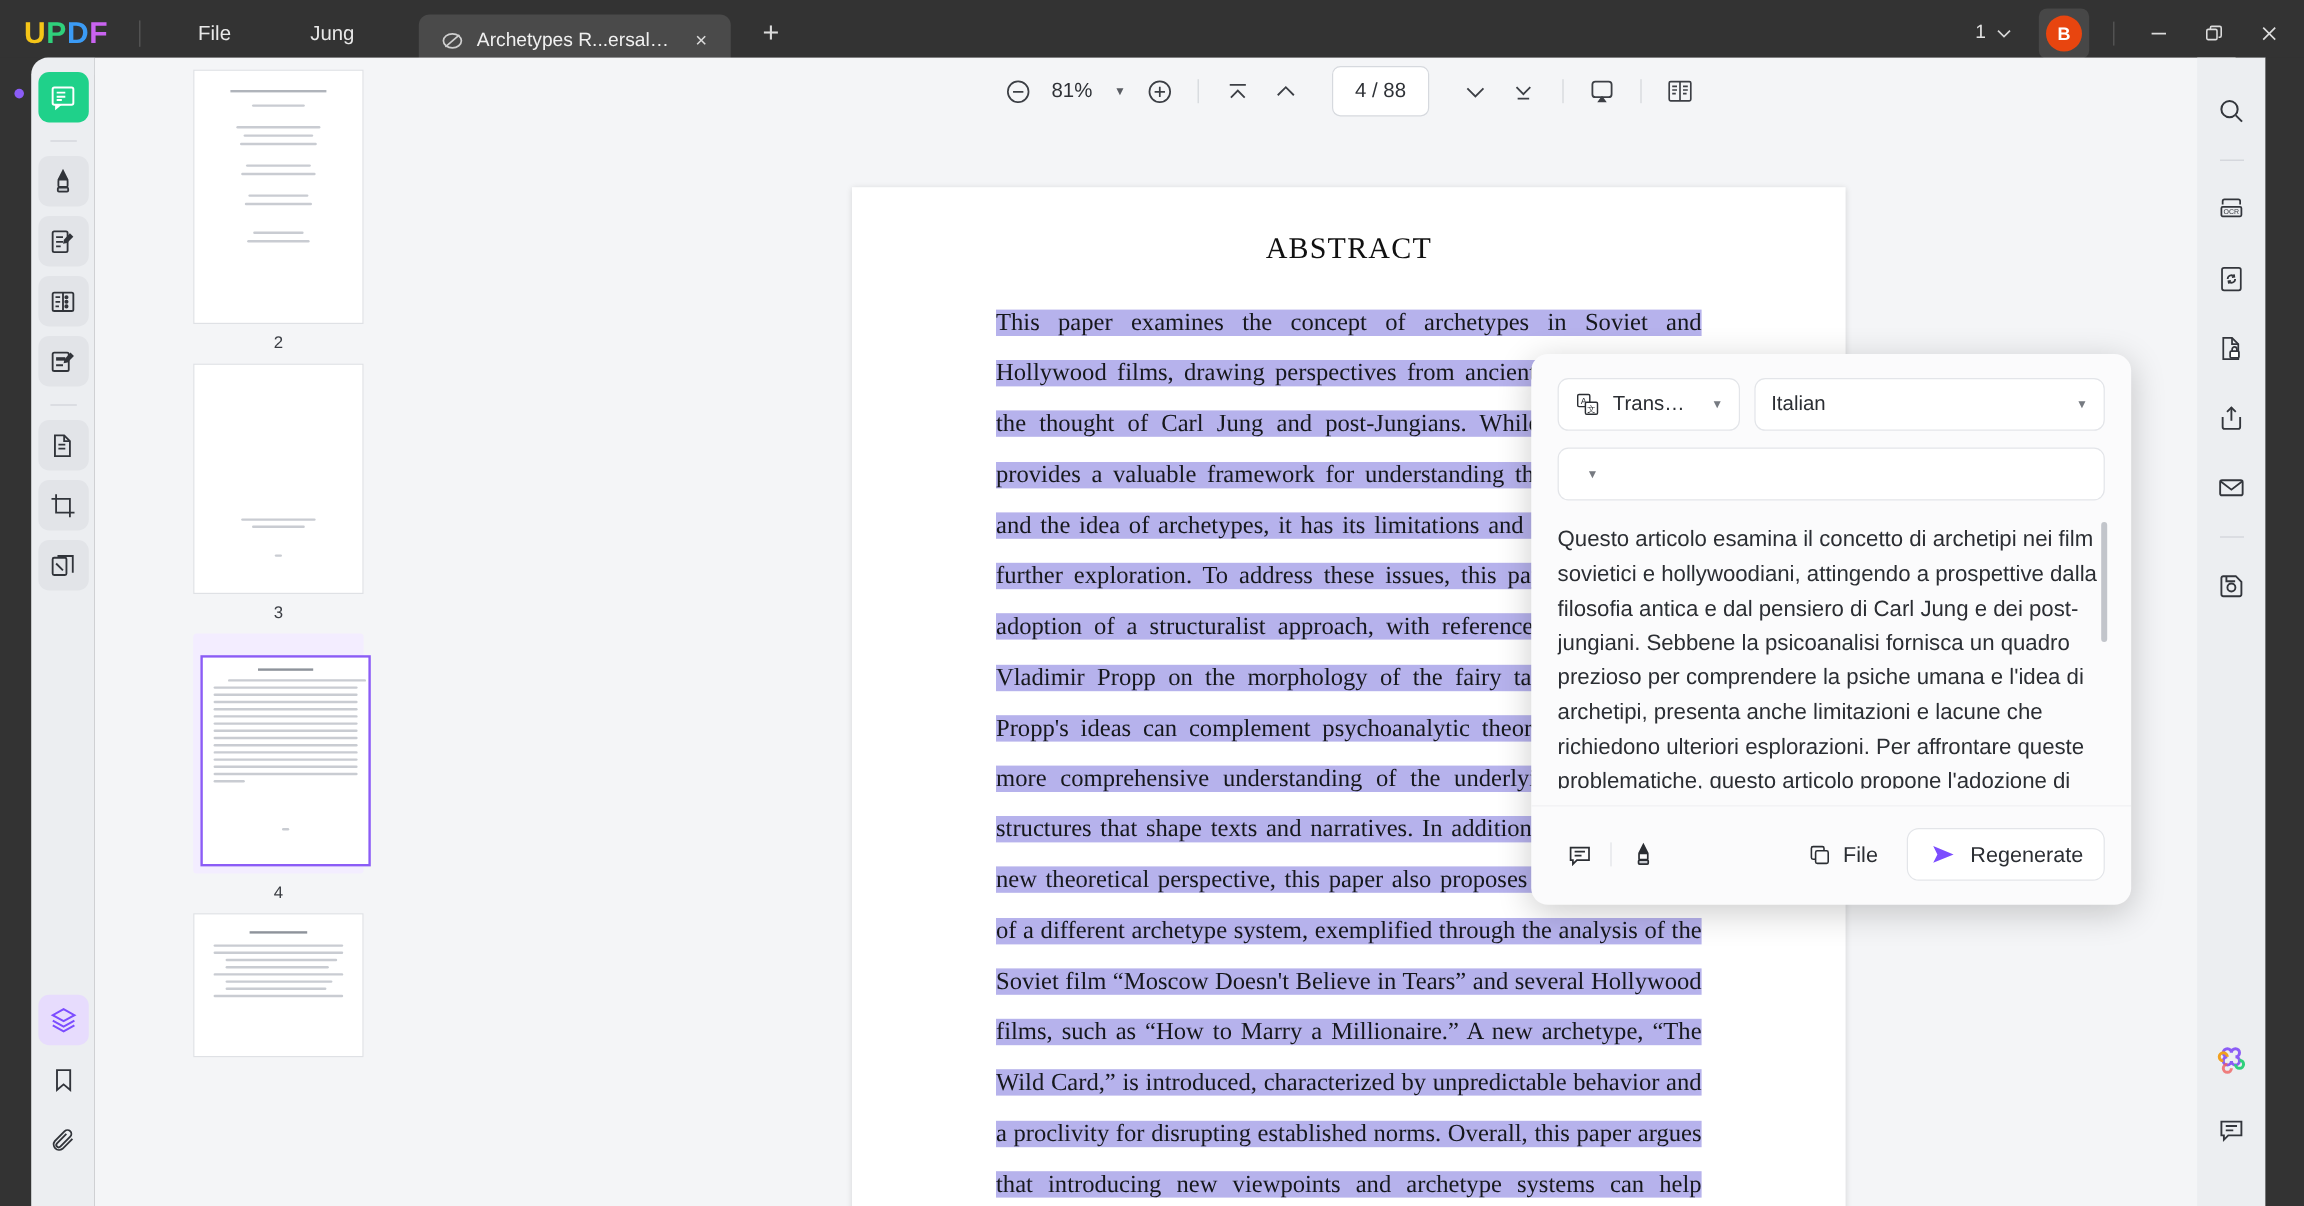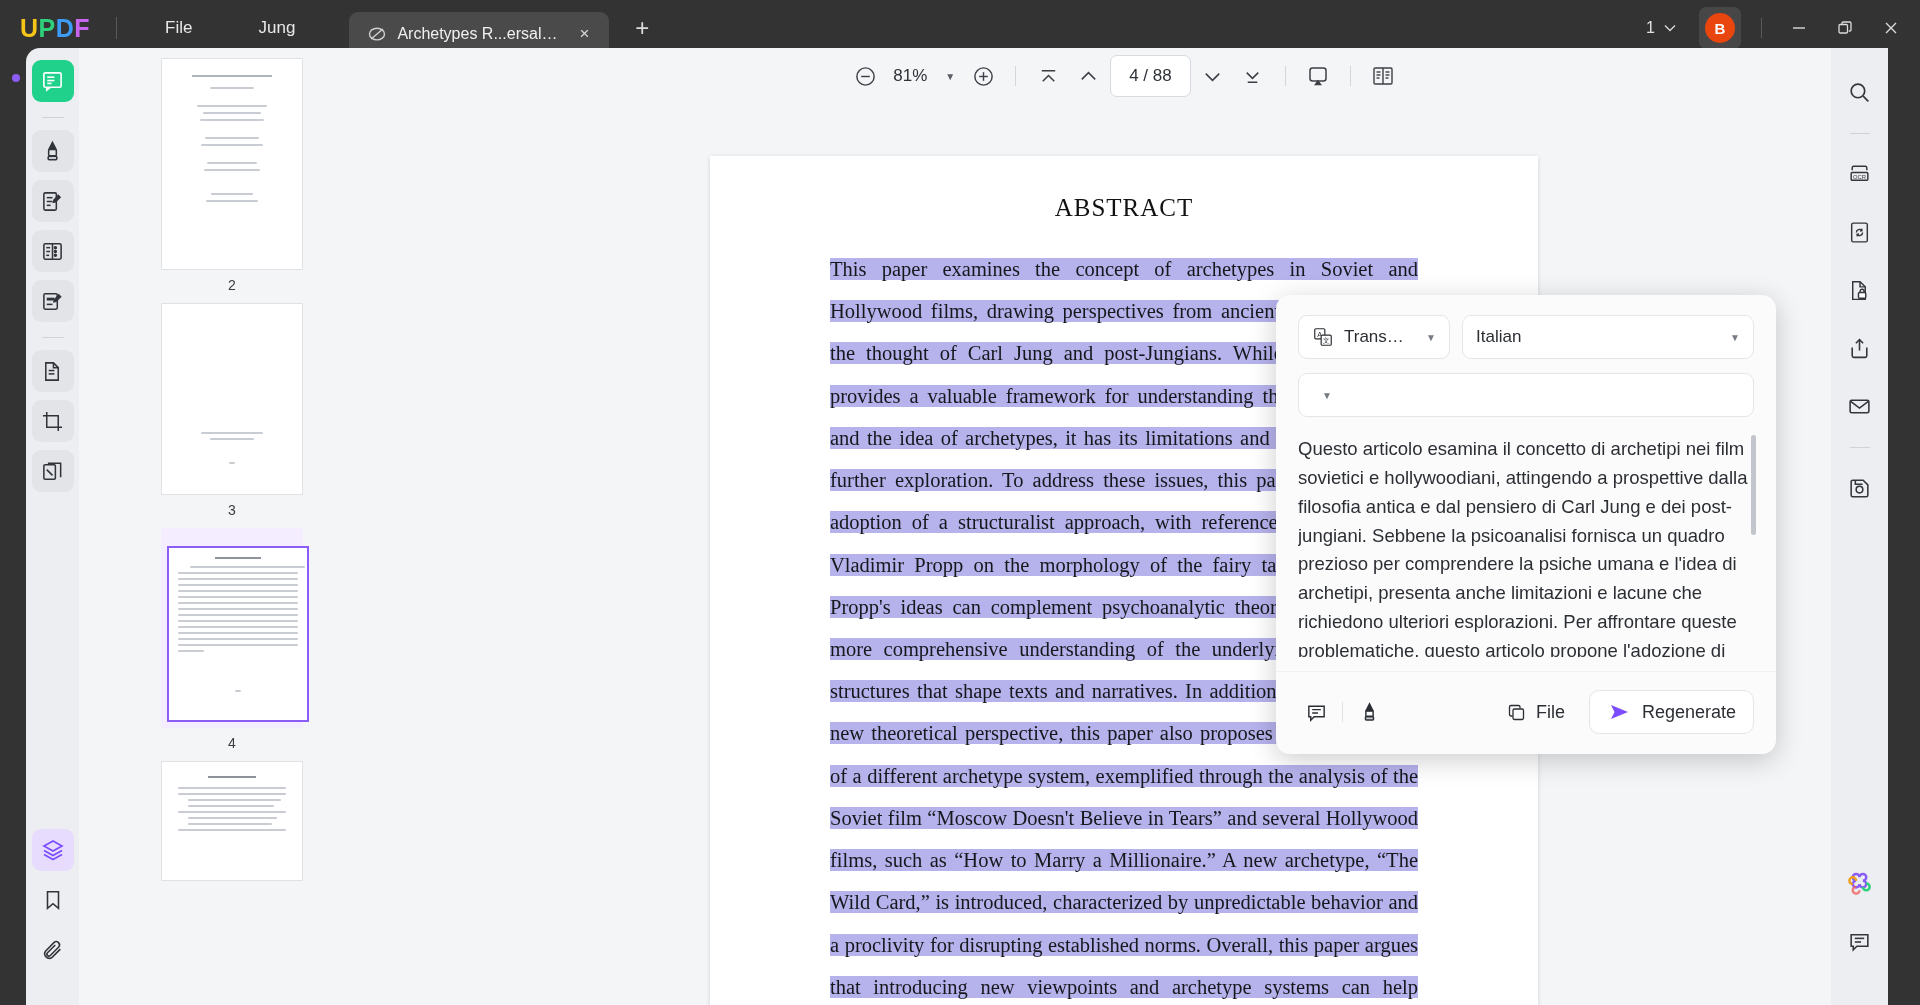--- a/index.html
+++ b/index.html
@@ -95,21 +95,21 @@
   }
   .tb-btn {
     width:36px; height:36px; border-radius:7px; display:flex; align-items:center; justify-content:center;
     cursor:pointer; color:#3c3f45;
   }
   .zoom-val { font-size:17px; color:#2e3136; padding:0 6px; min-width:48px; text-align:left; }
   .caret-sm { cursor:pointer; padding:4px 6px; border-radius:5px; font-size:10px; color:#5a5d63; }
   .tb-vdiv { width:1px; height:20px; background:#d3d6da; margin:0 10px; }
   .pagebox {
     border:1px solid #d6d9de; background:#fff; border-radius:7px; font-size:17px; color:#2e3136;
-    padding:10px 18px; margin:0 0; cursor:text;
+    padding:10px 18px; margin:0 17px; cursor:text;
   }
 
   .page-scroll { position:absolute; top:56px; left:0; right:0; bottom:0; overflow:hidden; }
   .page {
     width:828px; margin: 52px auto 0 auto; background:#fff; min-height:880px;
     box-shadow: 0 1px 5px rgba(0,0,0,.13); position:relative; padding: 38px 120px;
   }
   .pg-title {
     text-align:center; font-family:"Liberation Serif", serif; font-size:25px; color:#111;
     letter-spacing:1px; margin-bottom:26px;

